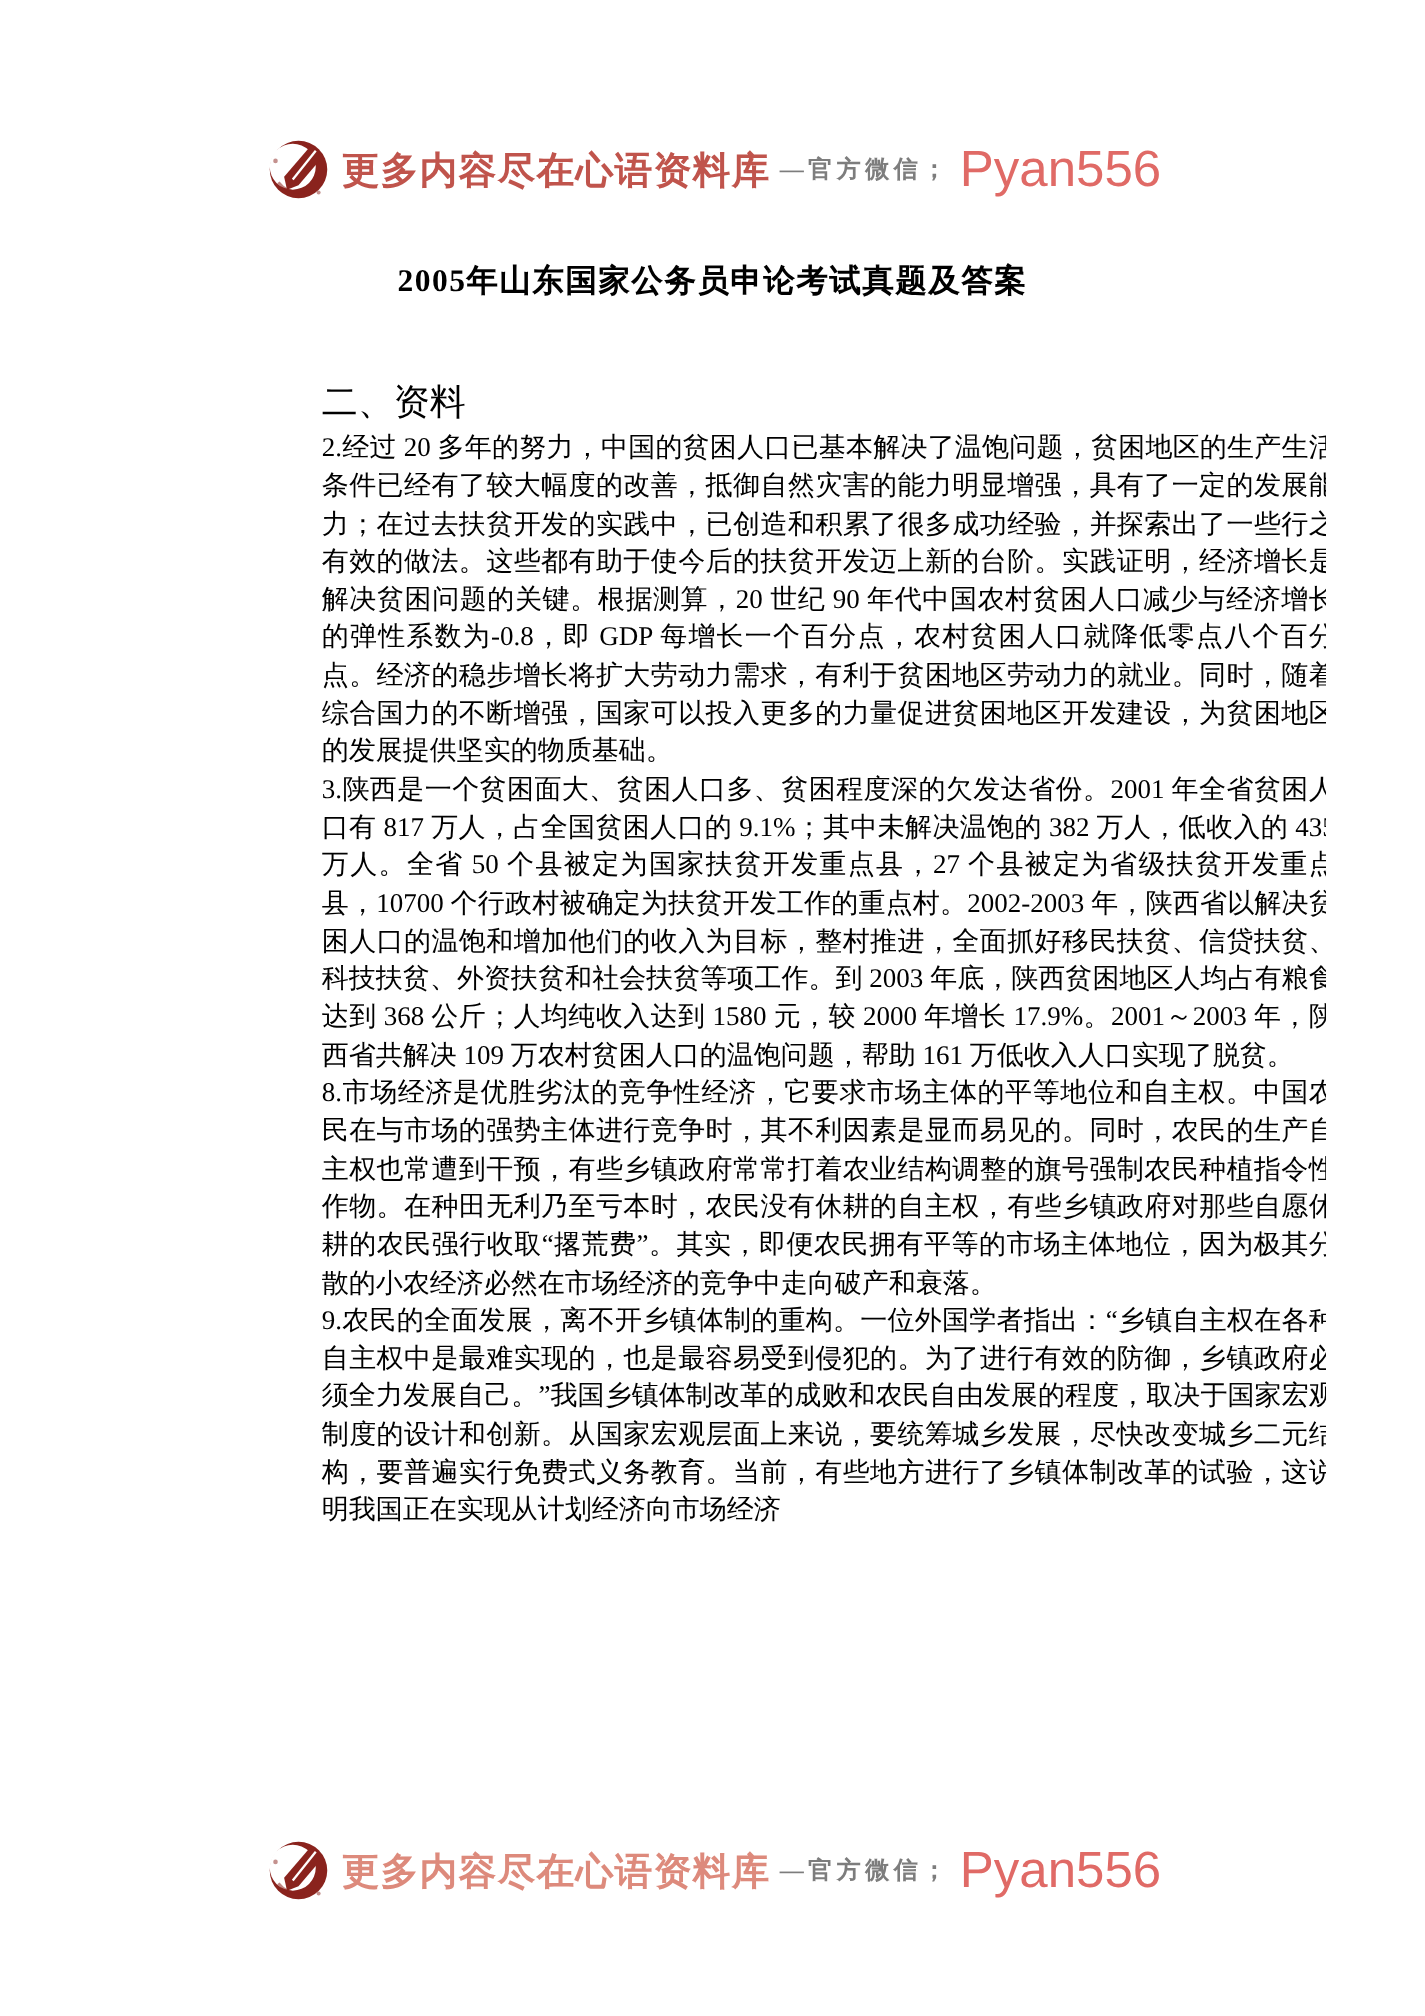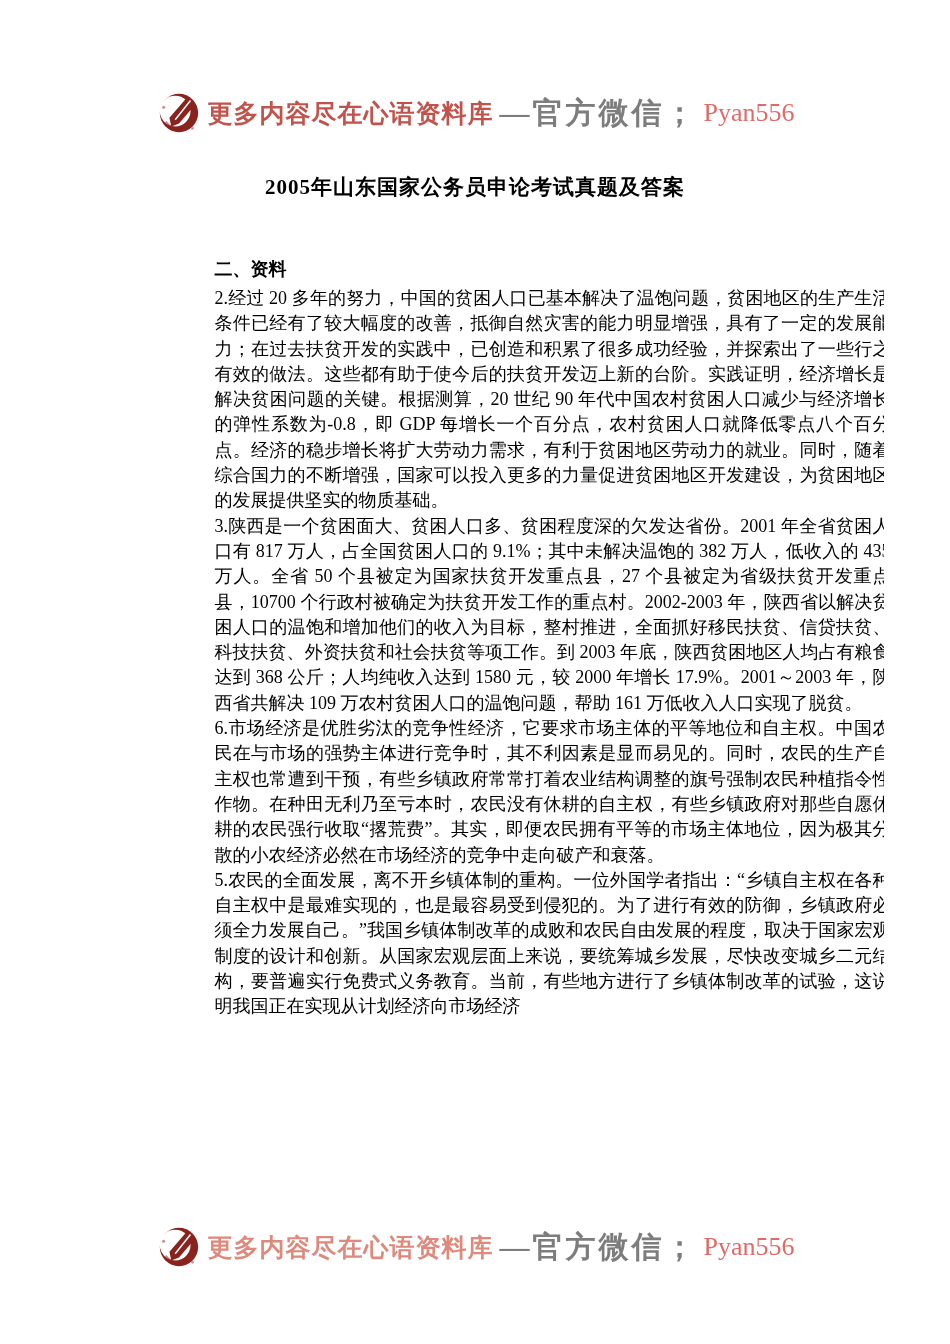--- a/index.html
+++ b/index.html
@@ -29,28 +29,28 @@
   .watermark.footer { top: 1208px; background: #ffffff; }
   .wm-logo { width: 46px; height: 46px; flex: 0 0 auto; }
   .wm-main {
     font-weight: bold;
     font-size: 25px;
     letter-spacing: 1px;
     color: var(--wm-main-header, #c0544c);
   }
   .watermark.footer .wm-main { color: var(--wm-main-footer, #dd8a7c); }
   .wm-sep {
-    font-size: 30px;
+    font-size: 16px;
     font-weight: bold;
     letter-spacing: 3px;
     color: var(--wm-sep, #7d7d7d);
   }
   .wm-id {
-    font-family: Liberation Serif, serif;
-    font-size: 26px;
+    font-family: Liberation Sans, sans-serif;
+    font-size: 34px;
     color: var(--wm-id, #e06a66);
   }
 
   
   .doc-title {
     position: absolute;
     top: 143px;
     left: 0;
     width: 100%;
     text-align: center;
@@ -60,22 +60,22 @@
   }
 
   
   .content {
     position: absolute;
     top: 240px;
     left: 148px;
     width: 676px;
   }
   .section-heading {
-    font-size: 18px;
-    font-weight: bold;
+    font-size: 24px;
+    font-weight: normal;
     margin: 0 0 4px 0;
     line-height: 26px;
   }
   .content p {
     margin: 0;
     font-size: 18px;
     line-height: 25.3px;
     text-align: justify;
     text-justify: inter-ideograph;
   }
@@ -99,22 +99,22 @@
     <span class="wm-sep">—官方微信；</span>
     <span class="wm-id">Pyan556</span>
   </div>
 
   <h1 class="doc-title">2005年山东国家公务员申论考试真题及答案</h1>
 
   <div class="content">
     <h2 class="section-heading">二、资料</h2>
     <p>2.经过 20 多年的努力，中国的贫困人口已基本解决了温饱问题，贫困地区的生产生活条件已经有了较大幅度的改善，抵御自然灾害的能力明显增强，具有了一定的发展能力；在过去扶贫开发的实践中，已创造和积累了很多成功经验，并探索出了一些行之有效的做法。这些都有助于使今后的扶贫开发迈上新的台阶。实践证明，经济增长是解决贫困问题的关键。根据测算，20 世纪 90 年代中国农村贫困人口减少与经济增长的弹性系数为-0.8，即 GDP 每增长一个百分点，农村贫困人口就降低零点八个百分点。经济的稳步增长将扩大劳动力需求，有利于贫困地区劳动力的就业。同时，随着综合国力的不断增强，国家可以投入更多的力量促进贫困地区开发建设，为贫困地区的发展提供坚实的物质基础。</p>
     <p>3.陕西是一个贫困面大、贫困人口多、贫困程度深的欠发达省份。2001 年全省贫困人口有 817 万人，占全国贫困人口的 9.1%；其中未解决温饱的 382 万人，低收入的 435 万人。全省 50 个县被定为国家扶贫开发重点县，27 个县被定为省级扶贫开发重点县，10700 个行政村被确定为扶贫开发工作的重点村。2002-2003 年，陕西省以解决贫困人口的温饱和增加他们的收入为目标，整村推进，全面抓好移民扶贫、信贷扶贫、科技扶贫、外资扶贫和社会扶贫等项工作。到 2003 年底，陕西贫困地区人均占有粮食达到 368 公斤；人均纯收入达到 1580 元，较 2000 年增长 17.9%。2001～2003 年，陕西省共解决 109 万农村贫困人口的温饱问题，帮助 161 万低收入人口实现了脱贫。</p>
-    <p>6.市场经济是优胜劣汰的竞争性经济，它要求市场主体的平等地位和自主权。中国农民在与市场的强势主体进行竞争时，其不利因素是显而易见的。同时，农民的生产自主权也常遭到干预，有些乡镇政府常常打着农业结构调整的旗号强制农民种植指令性作物。在种田无利乃至亏本时，农民没有休耕的自主权，有些乡镇政府对那些自愿休耕的农民强行收取“撂荒费”。其实，即便农民拥有平等的市场主体地位，因为极其分散的小农经济必然在市场经济的竞争中走向破产和衰落。</p>
-    <p>5.农民的全面发展，离不开乡镇体制的重构。一位外国学者指出：“乡镇自主权在各种自主权中是最难实现的，也是最容易受到侵犯的。为了进行有效的防御，乡镇政府必须全力发展自己。”我国乡镇体制改革的成败和农民自由发展的程度，取决于国家宏观制度的设计和创新。从国家宏观层面上来说，要统筹城乡发展，尽快改变城乡二元结构，要普遍实行免费式义务教育。当前，有些地方进行了乡镇体制改革的试验，这说明我国正在实现从计划经济向市场经济</p>
+    <p>8.市场经济是优胜劣汰的竞争性经济，它要求市场主体的平等地位和自主权。中国农民在与市场的强势主体进行竞争时，其不利因素是显而易见的。同时，农民的生产自主权也常遭到干预，有些乡镇政府常常打着农业结构调整的旗号强制农民种植指令性作物。在种田无利乃至亏本时，农民没有休耕的自主权，有些乡镇政府对那些自愿休耕的农民强行收取“撂荒费”。其实，即便农民拥有平等的市场主体地位，因为极其分散的小农经济必然在市场经济的竞争中走向破产和衰落。</p>
+    <p>9.农民的全面发展，离不开乡镇体制的重构。一位外国学者指出：“乡镇自主权在各种自主权中是最难实现的，也是最容易受到侵犯的。为了进行有效的防御，乡镇政府必须全力发展自己。”我国乡镇体制改革的成败和农民自由发展的程度，取决于国家宏观制度的设计和创新。从国家宏观层面上来说，要统筹城乡发展，尽快改变城乡二元结构，要普遍实行免费式义务教育。当前，有些地方进行了乡镇体制改革的试验，这说明我国正在实现从计划经济向市场经济</p>
   </div>
 
   <div class="watermark footer">
     <svg class="wm-logo" viewBox="0 0 48 48" aria-hidden="true">
       <circle cx="24" cy="24" r="20" fill="#8a231d"></circle>
       <circle cx="20" cy="22" r="16" fill="#ffffff"></circle>
       <path d="M33 7 L41 15 L24 35 L16 38 L14 29 Z" fill="#8a231d"></path>
       <line x1="36" y1="11" x2="20" y2="31" stroke="#ffffff" stroke-width="1.6"></line>
       <path d="M10 33 q6 8 18 7" fill="none" stroke="#8a231d" stroke-width="2" opacity="0.55"></path>
       <circle cx="8" cy="18" r="1.6" fill="#8a231d" opacity="0.5"></circle>

